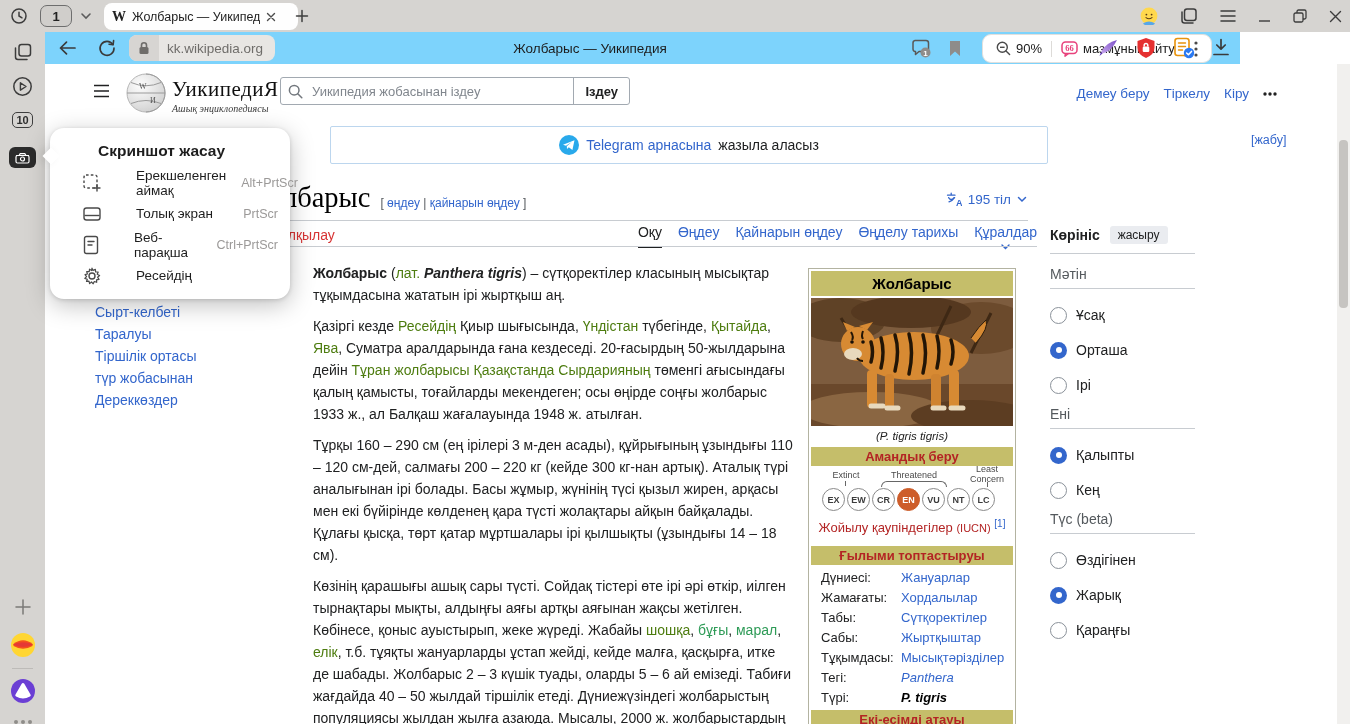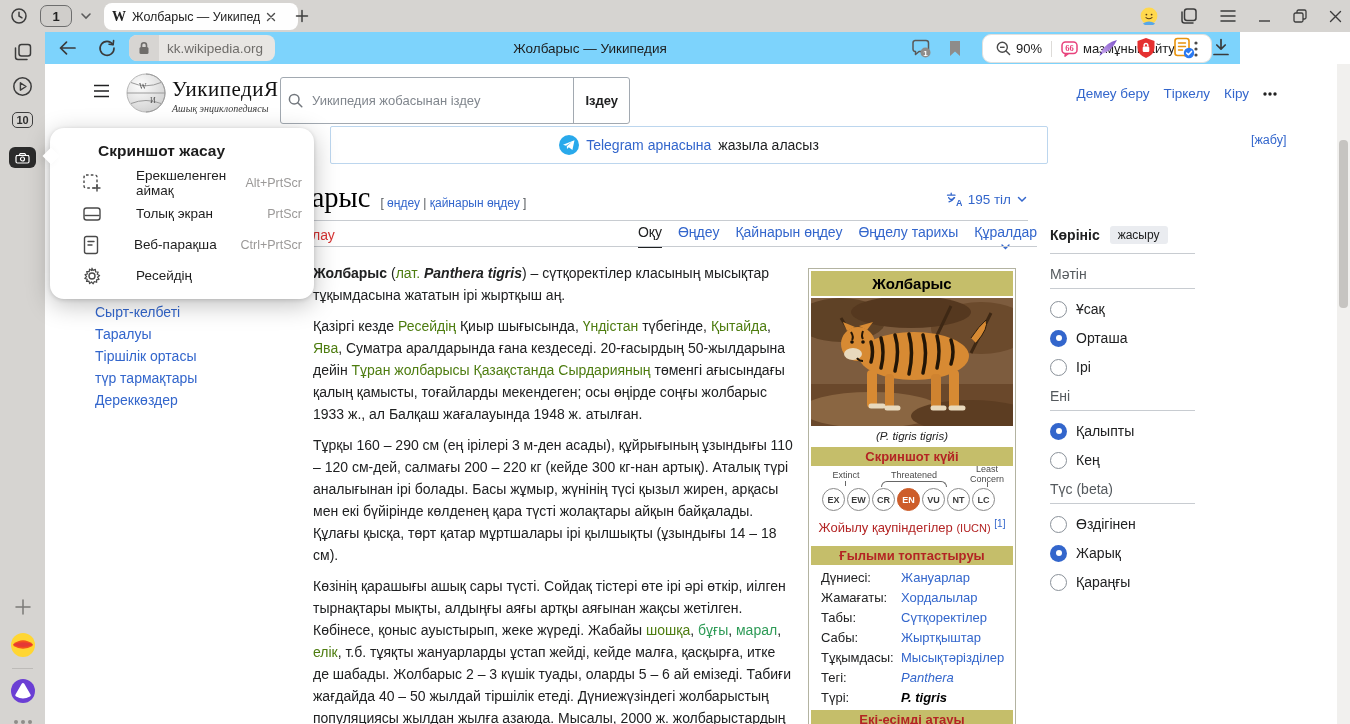--- a/index.html
+++ b/index.html
@@ -36,35 +36,35 @@
   .right-icons{position:absolute;right:10px;top:2px;height:27px;display:flex;align-items:center;gap:17px;}
   
   .sidebar{position:absolute;left:0;top:32px;width:45px;height:692px;background:#d6d4d1;}
   .sb-ic{position:absolute;left:0;width:45px;display:flex;justify-content:center;}
   .cal-badge{border:1.6px solid #3e3e3e;border-radius:5px;font-size:11px;font-weight:700;color:#2e2e2e;padding:1px 3px;background:transparent;}
   .shot-active{width:27px;height:21px;background:#2b2b2b;border-radius:6px;display:flex;align-items:center;justify-content:center;}
   .sb-div{position:absolute;left:12px;width:21px;height:1px;background:#bdbbb8;}
   .sb-dots{display:flex;gap:3px;}
   .sb-dots i{width:4px;height:4px;border-radius:50%;background:#8f8d8a;}
   
-  .popup{position:absolute;left:50px;top:128px;width:264px;height:171px;background:#fff;border-radius:14px;
+  .popup{position:absolute;left:50px;top:128px;width:240px;height:171px;background:#fff;border-radius:14px;
          box-shadow:0 6px 24px rgba(0,0,0,.25), 0 1px 4px rgba(0,0,0,.14);z-index:40;}
   .popup-pointer{position:absolute;left:-5px;top:22px;width:12px;height:12px;background:#fff;transform:rotate(45deg);
          box-shadow:-3px 3px 8px rgba(0,0,0,.08);}
   .popup-title{padding:14px 0 7px 48px;font-size:15.5px;font-weight:700;color:#1d1d1d;}
   .menu-item{height:31px;display:flex;align-items:center;padding:0 12px 0 32px;gap:15px;}
   .mi-label{font-size:13.5px;color:#1d1d1d;flex:1;margin-left:19px;}
   .mi-short{font-size:12.5px;color:#9b9998;}
   
   .page{position:absolute;left:45px;top:64px;width:1292px;height:660px;background:#fff;overflow:hidden;}
   .abs{position:absolute;}
   a,.lnk{color:#3366cc;text-decoration:none;cursor:pointer;}
   .wiki-logo-title{font-family:"Liberation Serif",serif;font-size:21px;color:#0f0f0f;letter-spacing:.5px;}
   .wiki-logo-tag{font-family:"Liberation Serif",serif;font-style:italic;font-size:10px;color:#3a3a3a;margin-top:1px;}
-  .searchbox{position:absolute;left:235px;top:13px;width:350px;height:47px;border:1px solid #a2a9b1;border-radius:3px;
+  .searchbox{position:absolute;left:235px;top:13px;width:350px;height:28px;border:1px solid #a2a9b1;border-radius:3px;
              display:flex;align-items:center;background:#fff;box-sizing:border-box;}
   .searchbox input{flex:1;border:none;outline:none;font-size:13px;color:#202122;font-family:"Liberation Sans",sans-serif;background:transparent;}
   .searchbox input::placeholder{color:#80868d;}
   .search-btn{height:100%;border-left:1px solid #a2a9b1;display:flex;align-items:center;padding:0 11px;
               font-size:13px;font-weight:700;color:#202122;}
   .top-links{position:absolute;right:60px;top:22px;display:flex;gap:14px;align-items:center;font-size:13.5px;}
   .banner{position:absolute;left:285px;top:62px;width:716px;height:36px;border:1px solid #bcd6ee;border-radius:2px;
           display:flex;align-items:center;justify-content:center;gap:7px;font-size:14px;color:#202122;background:#fff;}
   .banner-close{position:absolute;left:1206px;top:69px;font-size:12.5px;}
   .art-title{position:absolute;left:200px;top:118px;display:flex;align-items:baseline;gap:10px;}
@@ -111,21 +111,21 @@
   .tax-row .tl{width:80px;color:#202122;}
   .tax-row .tv{color:#3366cc;}
   .tv.ital{font-style:italic;}
   .tv.species{color:#000;font-weight:700;font-style:italic;text-align:center;}
   
   .appearance{position:absolute;left:1005px;top:162px;width:145px;font-size:14px;color:#202122;}
   .ap-head{display:flex;align-items:center;gap:10px;padding-bottom:9px;border-bottom:1px solid #c8ccd1;}
   .ap-title{font-weight:700;}
   .ap-hide{background:#eaecf0;border-radius:3px;padding:2px 8px;font-size:12px;color:#202122;}
   .ap-sec-lbl{color:#54595d;padding:12px 0 6px;border-bottom:1px solid #c8ccd1;}
-  .ap-opt{display:flex;align-items:center;gap:9px;margin-top:11px;height:18px;}
+  .ap-opt{display:flex;align-items:center;gap:9px;margin-top:17px;height:18px;}
   .radio{width:17px;height:17px;border-radius:50%;border:1.6px solid #8a9199;box-sizing:border-box;background:#fff;flex:0 0 auto;}
   .radio.sel{border:none;background:#36c;position:relative;}
   .radio.sel::after{content:"";position:absolute;left:5.5px;top:5.5px;width:6px;height:6px;border-radius:50%;background:#fff;}
   
   .scroll-track{position:absolute;left:1337px;top:64px;width:13px;height:660px;background:#f1f0ee;}
   .scroll-thumb{position:absolute;left:1339px;top:140px;width:9px;height:168px;background:#c6c4c1;border-radius:4px;}
 </style>
 </head>
 <body>
 
@@ -446,21 +446,21 @@
             <path d="M1 1 L4.5 4.5 L8 1" fill="none" stroke="#3366cc" stroke-width="1.4" stroke-linecap="round"></path>
           </svg>
       </span>
     </div>
     <div class="rule" style="left:222px;top:182px;width:770px"></div>
 
     <div class="toc">
       <a>Сырт-келбеті</a>
       <a>Таралуы</a>
       <a>Тіршілік ортасы</a>
-      <a>түр тармақтары</a>
+      <a>түр жобасынан</a>
       <a>Дереккөздер</a>
     </div>
 
     <div class="article">
         <p><span class="seg-bold">Жолбарыс</span><span class="seg-plain"> (</span><span class="seg-link">лат.</span><span class="seg-plain"> </span><span class="seg-boldital">Panthera tigris</span><span class="seg-plain">) – сүтқоректілер класының мысықтар тұқымдасына жататын ірі жыртқыш аң.</span></p>
         <p><span class="seg-plain">Қазіргі кезде </span><span class="seg-link">Ресейдің</span><span class="seg-plain"> Қиыр шығысында, </span><span class="seg-link">Үндістан</span><span class="seg-plain"> түбегінде, </span><span class="seg-link">Қытайда</span><span class="seg-plain">, </span><span class="seg-link">Ява</span><span class="seg-plain">, Суматра аралдарында ғана кездеседі. 20-ғасырдың 50-жылдарына дейін </span><span class="seg-link">Тұран жолбарысы</span><span class="seg-plain"> </span><span class="seg-link">Қазақстанда</span><span class="seg-plain"> </span><span class="seg-link">Сырдарияның</span><span class="seg-plain"> төменгі ағысындағы қалың қамысты, тоғайларды мекендеген; осы өңірде соңғы жолбарыс 1933 ж., ал Балқаш жағалауында 1948 ж. атылған.</span></p>
         <p><span class="seg-plain">Тұрқы 160 – 290 см (ең ірілері 3 м-ден асады), құйрығының ұзындығы 110 – 120 см-дей, салмағы 200 – 220 кг (кейде 300 кг-нан артық). Аталық түрі аналығынан ірі болады. Басы жұмыр, жүнінің түсі қызыл жирен, арқасы мен екі бүйірінде көлденең қара түсті жолақтары айқын байқалады. Құлағы қысқа, төрт қатар мұртшалары ірі қылшықты (ұзындығы 14 – 18 см).</span></p>
         <p><span class="seg-plain">Көзінің қарашығы ашық сары түсті. Сойдақ тістері өте ірі әрі өткір, иілген тырнақтары мықты, алдыңғы аяғы артқы аяғынан жақсы жетілген. Көбінесе, қоныс ауыстырып, жеке жүреді. Жабайы </span><span class="seg-link">шошқа</span><span class="seg-plain">, </span><span class="seg-greenlink">бұғы</span><span class="seg-plain">, </span><span class="seg-greenlink">марал</span><span class="seg-plain">, </span><span class="seg-link">елік</span><span class="seg-plain">, т.б. тұяқты жануарларды ұстап жейді, кейде малға, қасқырға, итке де шабады. Жолбарыс 2 – 3 күшік туады, оларды 5 – 6 ай емізеді. Табиғи жағдайда 40 – 50 жылдай тіршілік етеді. Дүниежүзіндегі жолбарыстың популяциясы жылдан жылға азаюда. Мысалы, 2000 ж. жолбарыстардың жалпы саны 7 мың болды. Қазіргі уақытта жабайы ортада (13 мемлекетте) мекендейтін жолбарыстардың саны 3200 шамасында ғана қалды</span></p>
       </div>
 
@@ -486,21 +486,21 @@
           <circle cx="52" cy="44" r="1.8" fill="#191008"></circle>
         <rect x="56" y="72" width="10" height="38" rx="4" fill="#d78a33"></rect>
         <rect x="74" y="76" width="9" height="36" rx="4" fill="#cf8330"></rect>
         <rect x="120" y="76" width="10" height="36" rx="4" fill="#cf8330"></rect>
         <rect x="138" y="72" width="10" height="40" rx="4" fill="#d78a33"></rect>
         <path d="M60 108 h12 M76 110 h11 M122 110 h11 M140 110 h12" stroke="#e8d9bd" stroke-width="5" stroke-linecap="round"></path>
         <path d="M70 40 q4 14 0 30 M84 37 q5 16 0 36 M98 36 q5 18 0 40 M112 37 q5 17 0 38 M126 38 q4 15 0 32 M140 42 q4 12 0 24 M60 44 q3 10 0 20" stroke="#221506" stroke-width="3.5" fill="none" stroke-linecap="round"></path>
         <path d="M40 34 q3 5 1 8 M52 33 q-2 5 0 8 M46 60 q2 3 6 3" stroke="#221506" stroke-width="2" fill="none"></path>
       </svg>
       <div class="ib-caption">(P. tigris tigris)</div>
-      <div class="ib-hd">Скриншот күйі</div>
+      <div class="ib-hd">Амандық беру</div>
       <div class="status">
         <span class="st-lbl" style="left:12px;top:4px;width:46px">Extinct</span>
         <span class="st-tick" style="left:34px;top:15px"></span>
         <span class="st-lbl" style="left:62px;top:4px;width:82px">Threatened</span>
         <span class="st-brace" style="left:70px;top:15px"></span>
         <span class="st-lbl" style="left:152px;top:-2px;width:48px">
           <span>Least</span><br><span>Concern</span>
         </span>
         <span class="st-tick" style="left:176px;top:16px"></span>
         <div class="st-row">

